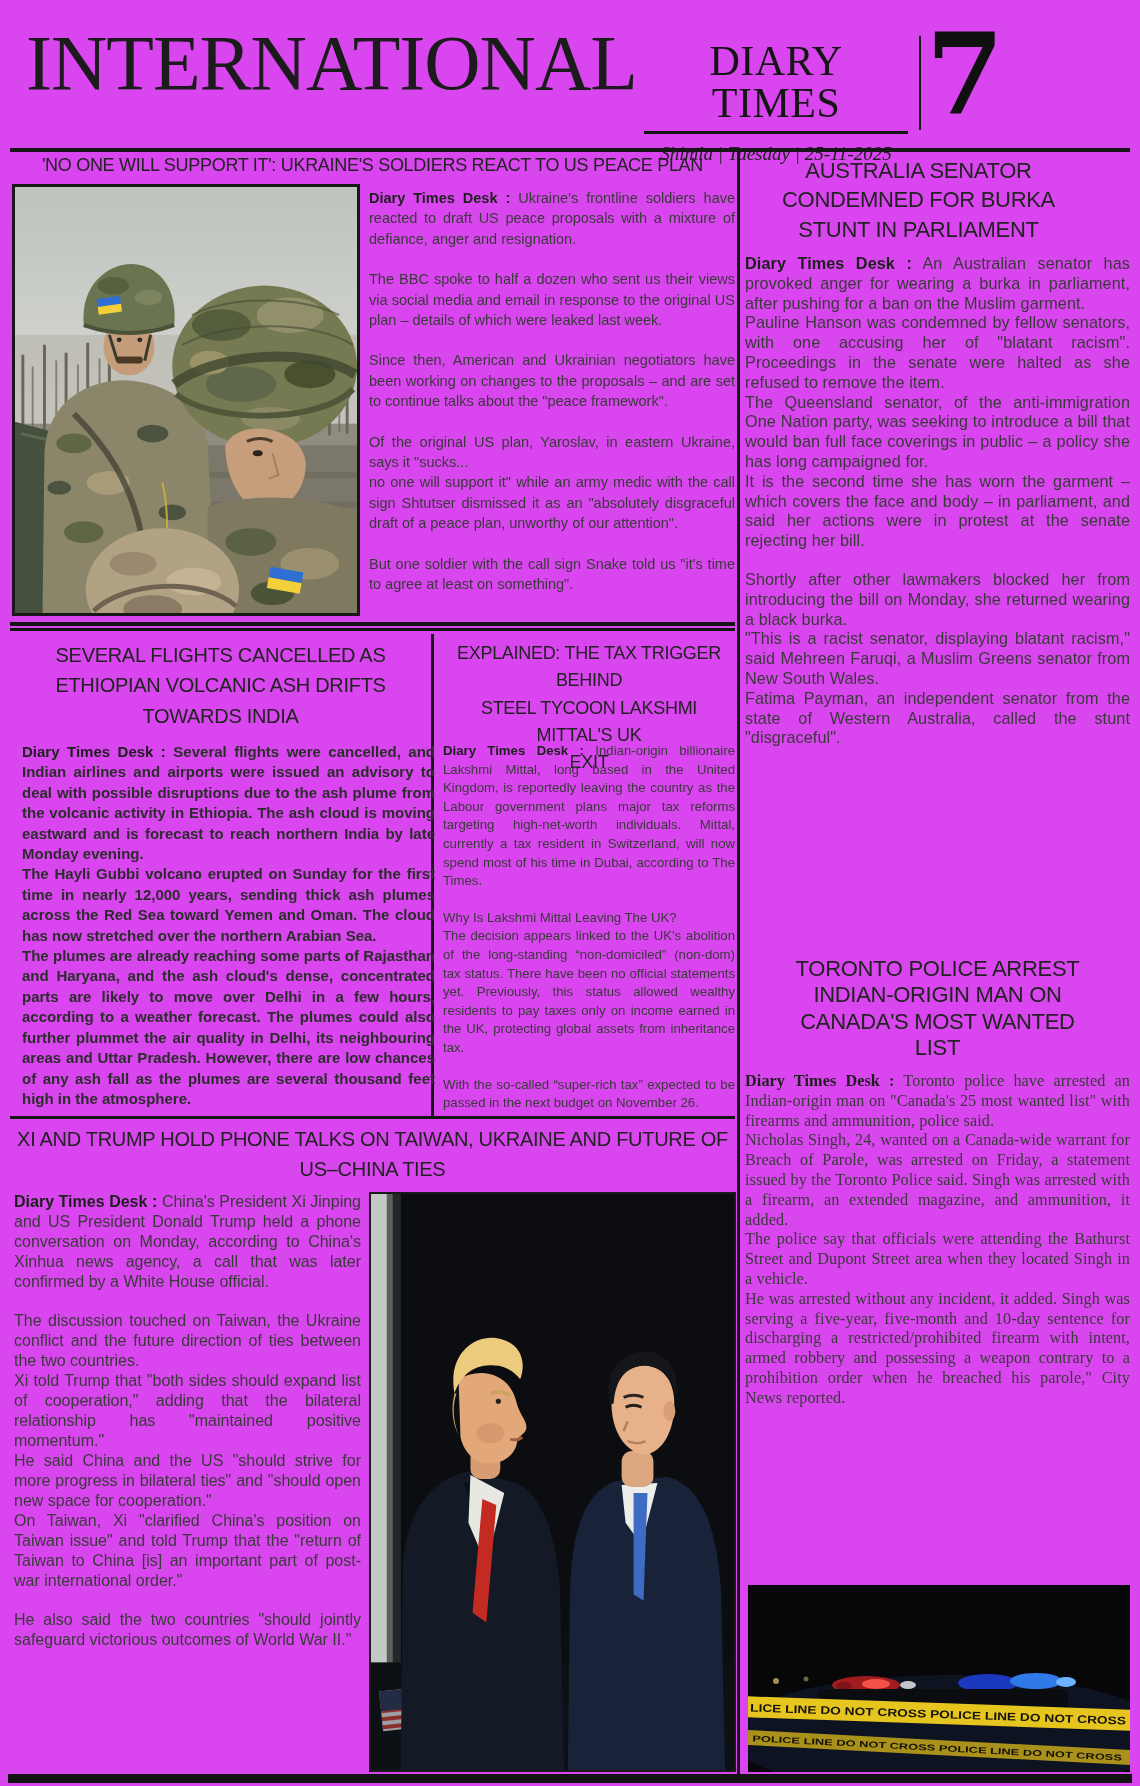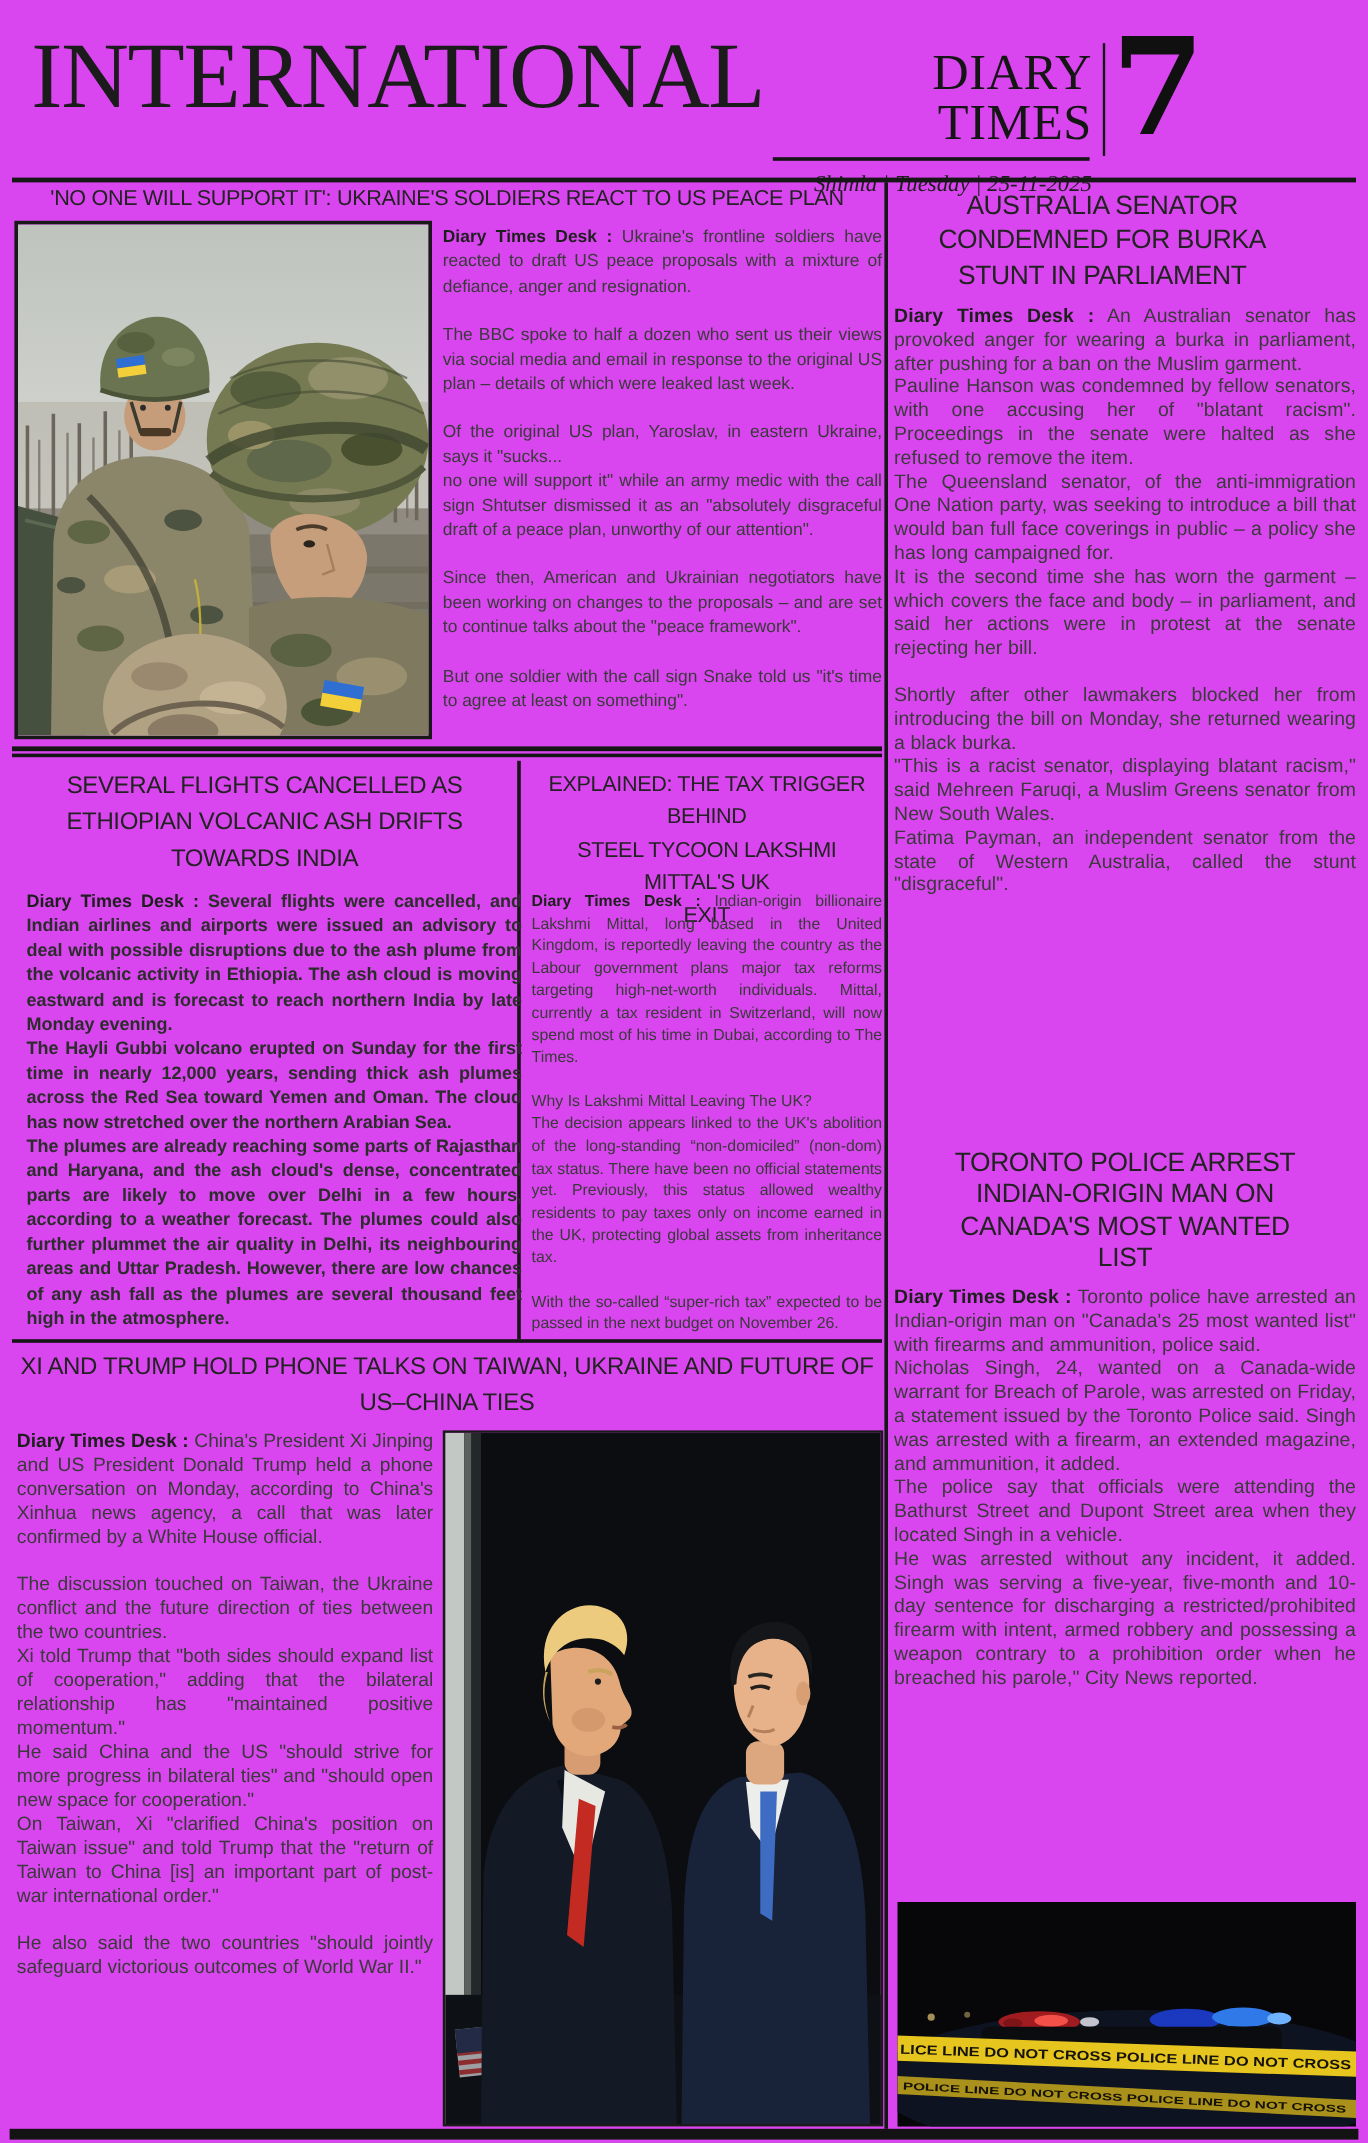--- a/index.html
+++ b/index.html
@@ -3,21 +3,21 @@
 <meta charset="utf-8">
 <style>
   html,body{margin:0;padding:0;background:#ffffff;}
   .page{position:relative;width:1140px;height:1786px;background:#d946ef;overflow:hidden;
         font-family:"Liberation Sans",sans-serif;color:#262626;padding-left:20px;}
   .abs{position:absolute;}
 
   
   .section-title{left:26px;top:24px;font-family:"Liberation Serif",serif;font-size:78px;
                  line-height:1;letter-spacing:-1px;color:#1b1b1b;}
-  .masthead-block{left:642px;top:40px;width:268px;text-align:right;}
+  .masthead-block{left:642px;top:40px;width:268px;text-align:center;}
   .masthead{font-family:"Liberation Serif",serif;font-size:42px;line-height:1;color:#151515;letter-spacing:.5px;}
   .masthead-rule{height:0;border-top:3px solid #141414;margin:7px 2px 0 2px;}
   .dateline{font-family:"Liberation Serif",serif;font-style:italic;font-size:19px;margin-top:9px;color:#1d1d1d;}
   .header-vrule{left:919px;top:36px;width:2px;height:94px;background:#141414;}
   .page-number{left:926px;top:18px;font-family:"DejaVu Serif",serif;font-weight:700;
                font-size:112px;line-height:1;color:#101010;}
   .header-rule{left:10px;top:148px;width:1120px;height:4px;background:#161616;}
 
   
   .vdiv-main{left:737px;top:152px;width:3px;height:1622px;background:#161616;}
@@ -45,21 +45,21 @@
   .a2-body{left:22px;top:742px;width:413px;font-size:15px;line-height:20.4px;
            font-weight:700;color:#2c2c2c;}
   .a3-body{left:443px;top:742px;width:292px;font-size:13.2px;line-height:18.6px;color:#3a3a3a;}
   .a3-body p{margin-bottom:18px;}
   .a4-body{left:14px;top:1192px;width:347px;font-size:16px;line-height:20px;color:#3a3a3a;}
   .a4-body p{margin-bottom:19px;}
   .a5-body{left:745px;top:254px;width:385px;font-size:16.2px;line-height:19.8px;
            letter-spacing:.1px;color:#3a3a3a;}
   .a5-body p{margin-bottom:19px;}
   .a6-body{left:745px;top:1072px;width:385px;font-size:16.2px;line-height:19.8px;
-           letter-spacing:.1px;color:#3a3a3a;}
+           letter-spacing:.1px;color:#3a3a3a;font-family:Liberation Serif, serif;}
 
   
   figure{margin:0;padding:0;}
   .a1-figure{left:12px;top:184px;width:348px;height:432px;border:3px solid #181818;box-sizing:border-box;}
   .a4-figure{left:369px;top:1192px;width:367px;height:580px;border:2px solid #1a1a1a;box-sizing:border-box;}
   .a6-figure{left:748px;top:1585px;width:382px;height:187px;background:#050507;}
   figure svg{display:block;width:100%;height:100%;}
 </style>
 </head>
 <body>
@@ -158,23 +158,23 @@
         <g transform="rotate(10 276 398)">
           <rect x="258" y="388" width="34" height="11" fill="#2f6fd4"></rect>
           <rect x="258" y="399" width="34" height="11" fill="#f3cf3a"></rect>
         </g>
       </svg>
     </figure>
 
     <div class="abs body a1-body">
       <p><strong class="desk">Diary Times Desk :</strong> <span>Ukraine's frontline soldiers have reacted to draft US peace proposals with a mixture of defiance, anger and resignation.</span></p>
       <p>The BBC spoke to half a dozen who sent us their views via social media and email in response to the original US plan – details of which were leaked last week.</p>
+      <p>Since then, American and Ukrainian negotiators have been working on changes to the proposals – and are set to continue talks about the "peace framework".</p>
       <p>Of the original US plan, Yaroslav, in eastern Ukraine, says it "sucks...
 no one will support it" while an army medic with the call sign Shtutser dismissed it as an "absolutely disgraceful draft of a peace plan, unworthy of our attention".</p>
-      <p>Since then, American and Ukrainian negotiators have been working on changes to the proposals – and are set to continue talks about the "peace framework".</p>
       <p>But one soldier with the call sign Snake told us "it's time to agree at least on something".</p>
     </div>
   </section>
 
   <section>
     <h2 class="abs a2-h2">SEVERAL FLIGHTS CANCELLED AS
 ETHIOPIAN VOLCANIC ASH DRIFTS
 TOWARDS INDIA</h2>
     <div class="abs body a2-body">
       <p><strong class="desk">Diary Times Desk :</strong> <span>Several flights were cancelled, and Indian airlines and airports were issued an advisory to deal with possible disruptions due to the ash plume from the volcanic activity in Ethiopia. The ash cloud is moving eastward and is forecast to reach northern India by late Monday evening.</span></p>

